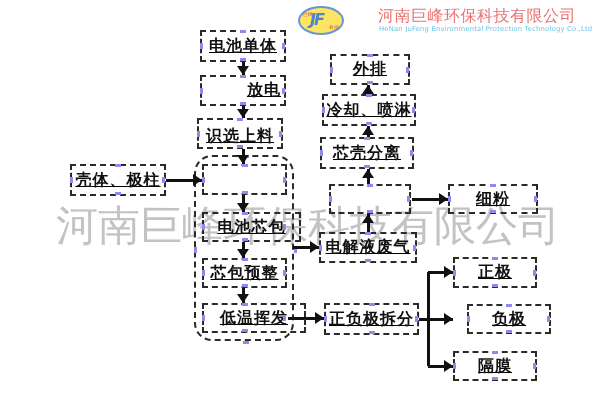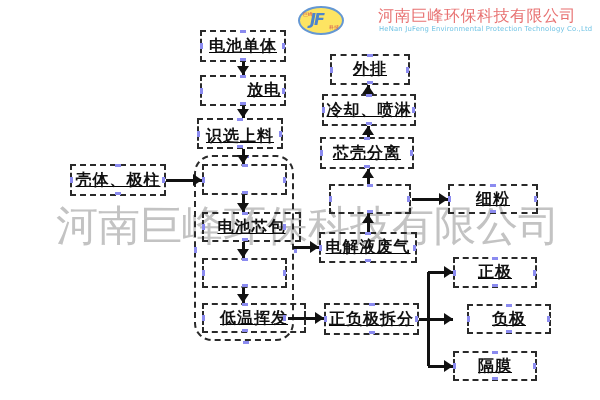--- a/index.html
+++ b/index.html
@@ -87,20 +87,21 @@
         <div class="handle" style="left: 79px; top: 10.5px; width: 3px; height: 6px; background: rgb(139, 139, 240);"></div>
       </div>
       <div class="node" style="left: 202px; top: 212px; width: 99px; height: 30px;">
         <span class="lbl">电池芯包</span>
         <div class="handle" style="left: 37.5px; top: -2px; width: 6px; height: 3px; background: rgb(139, 139, 240);"></div>
         <div class="handle" style="left: 37.5px; top: 24px; width: 6px; height: 3px; background: rgb(139, 139, 240);"></div>
         <div class="handle" style="left: -2px; top: 10px; width: 3px; height: 6px; background: rgb(139, 139, 240);"></div>
         <div class="handle" style="left: 79px; top: 10px; width: 3px; height: 6px; background: rgb(139, 139, 240);"></div>
       </div>
       <div class="node" style="left: 202px; top: 258px; width: 85px; height: 30px;">
+        <span class="lbl">芯包预整</span>
         <div class="handle" style="left: 37.5px; top: -2px; width: 6px; height: 3px; background: rgb(139, 139, 240);"></div>
         <div class="handle" style="left: 37.5px; top: 24px; width: 6px; height: 3px; background: rgb(139, 139, 240);"></div>
         <div class="handle" style="left: -2px; top: 10px; width: 3px; height: 6px; background: rgb(139, 139, 240);"></div>
         <div class="handle" style="left: 79px; top: 10px; width: 3px; height: 6px; background: rgb(139, 139, 240);"></div>
       </div>
       <div class="node" style="left: 202px; top: 303px; width: 104px; height: 30px;">
         <span class="lbl">低温挥发</span>
         <div class="handle" style="left: 37.5px; top: -2px; width: 6px; height: 3px; background: rgb(139, 139, 240);"></div>
         <div class="handle" style="left: 37.5px; top: 24px; width: 6px; height: 3px; background: rgb(139, 139, 240);"></div>
         <div class="handle" style="left: -2px; top: 10px; width: 3px; height: 6px; background: rgb(139, 139, 240);"></div>

